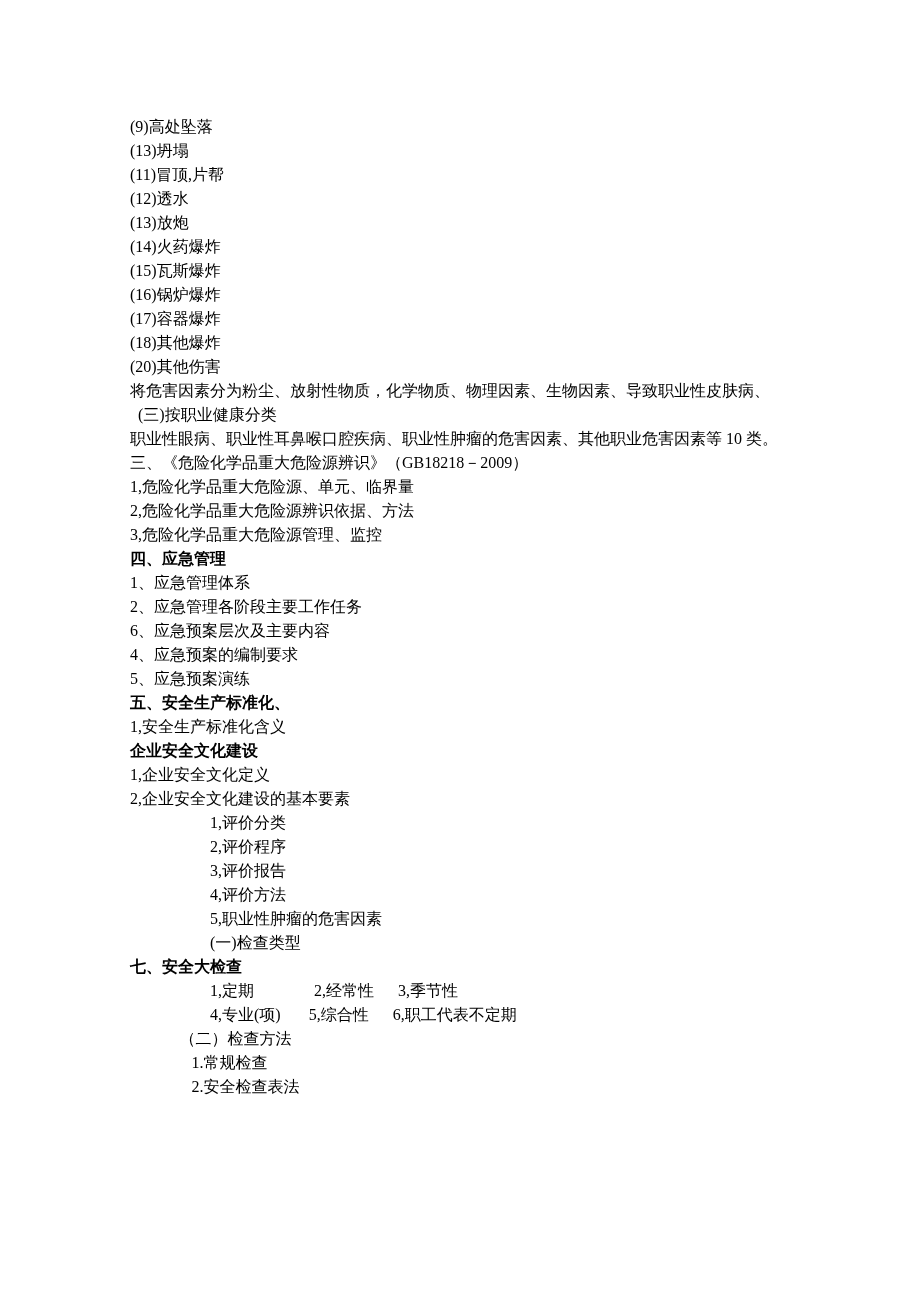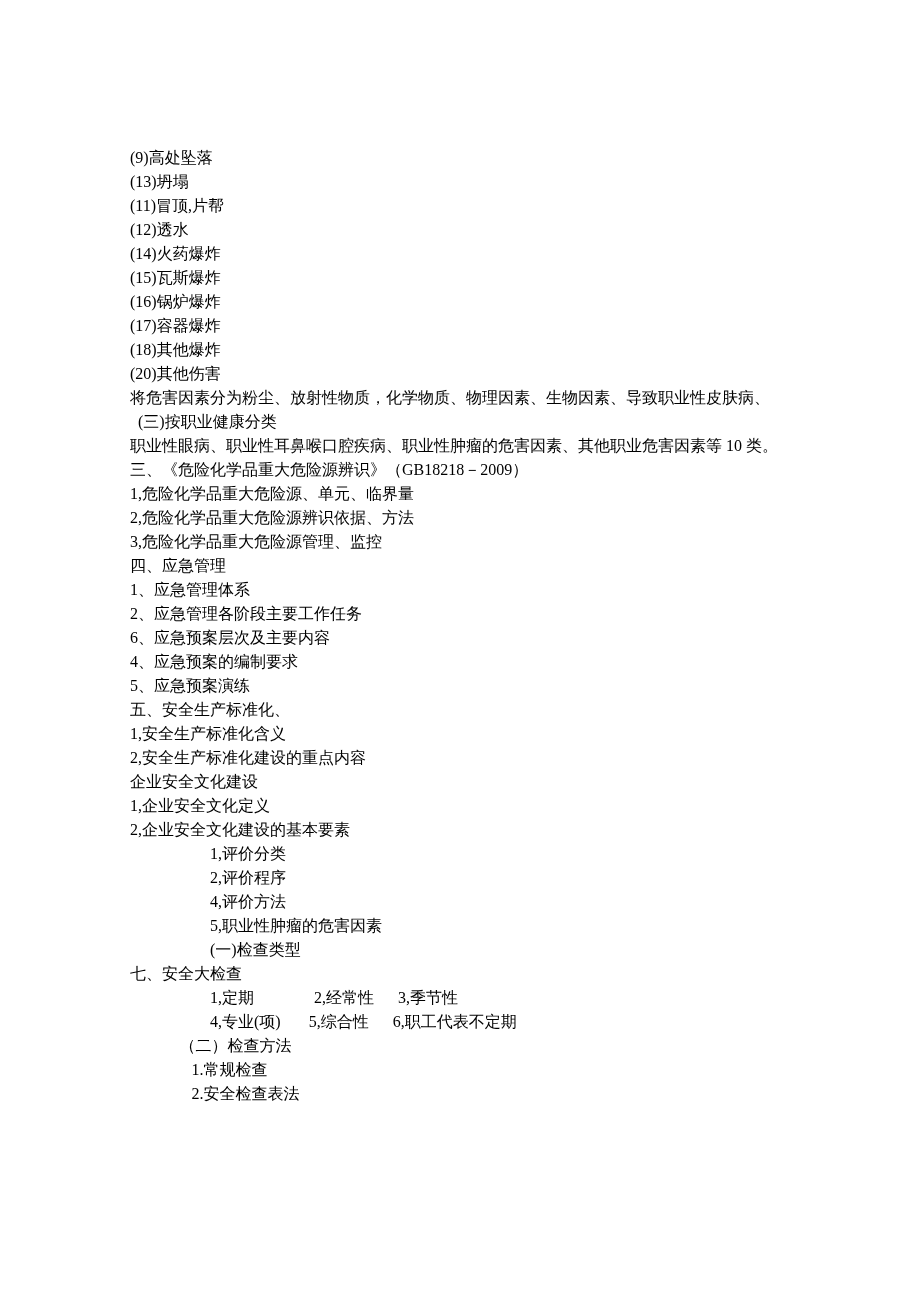--- a/index.html
+++ b/index.html
@@ -7,47 +7,47 @@
     padding: 0;
     background: #fff;
     font-family: "SimSun", "Songti SC", serif;
     font-size: 16px;
     color: #000;
     line-height: 1.5;
     width: 920px;
   }
   .page {
     padding: 115px 130px 60px 130px;
-    margin-top: 31px;
   }
   .line {
     margin: 0;
     white-space: pre;
   }
   .bold {
-    font-weight: normal;
+    font-weight: bold;
   }
   .indent-list {
     padding-left: 5em;
   }
   .indent-list2 {
     padding-left: 3.1em;
   }
   .indent-list3 {
     padding-left: 3.6em;
   }
 </style>
 </head>
 <body>
 
 <div class="page" id="page-root">
     <p class="line ">(9)高处坠落</p>
     <p class="line ">(13)坍塌</p>
     <p class="line ">(11)冒顶,片帮</p>
     <p class="line ">(12)透水</p>
+    <p class="line ">(13)放炮</p>
     <p class="line ">(14)火药爆炸</p>
     <p class="line ">(15)瓦斯爆炸</p>
     <p class="line ">(16)锅炉爆炸</p>
     <p class="line ">(17)容器爆炸</p>
     <p class="line ">(18)其他爆炸</p>
     <p class="line ">(20)其他伤害</p>
     <p class="line ">将危害因素分为粉尘、放射性物质，化学物质、物理因素、生物因素、导致职业性皮肤病、</p>
     <p class="line ">  (三)按职业健康分类</p>
     <p class="line ">职业性眼病、职业性耳鼻喉口腔疾病、职业性肿瘤的危害因素、其他职业危害因素等 10 类。</p>
     <p class="line ">三、《危险化学品重大危险源辨识》（GB18218－2009）</p>
@@ -55,26 +55,26 @@
     <p class="line ">2,危险化学品重大危险源辨识依据、方法</p>
     <p class="line ">3,危险化学品重大危险源管理、监控</p>
     <p class="line bold">四、应急管理</p>
     <p class="line ">1、应急管理体系</p>
     <p class="line ">2、应急管理各阶段主要工作任务</p>
     <p class="line ">6、应急预案层次及主要内容</p>
     <p class="line ">4、应急预案的编制要求</p>
     <p class="line ">5、应急预案演练</p>
     <p class="line bold">五、安全生产标准化、</p>
     <p class="line ">1,安全生产标准化含义</p>
-    <p class="line ">2,安全生产标准化建设的重点内容</p>
     <p class="line bold">企业安全文化建设</p>
     <p class="line ">1,企业安全文化定义</p>
     <p class="line ">2,企业安全文化建设的基本要素</p>
     <p class="line indent-list">1,评价分类</p>
     <p class="line indent-list">2,评价程序</p>
+    <p class="line indent-list">3,评价报告</p>
     <p class="line indent-list">4,评价方法</p>
     <p class="line indent-list">5,职业性肿瘤的危害因素</p>
     <p class="line indent-list">(一)检查类型</p>
     <p class="line bold">七、安全大检查</p>
     <p class="line indent-list">1,定期               2,经常性      3,季节性</p>
     <p class="line indent-list">4,专业(项)       5,综合性      6,职工代表不定期</p>
     <p class="line indent-list2">（二）检查方法</p>
     <p class="line indent-list3"> 1.常规检查</p>
     <p class="line indent-list3"> 2.安全检查表法</p>
   </div>

